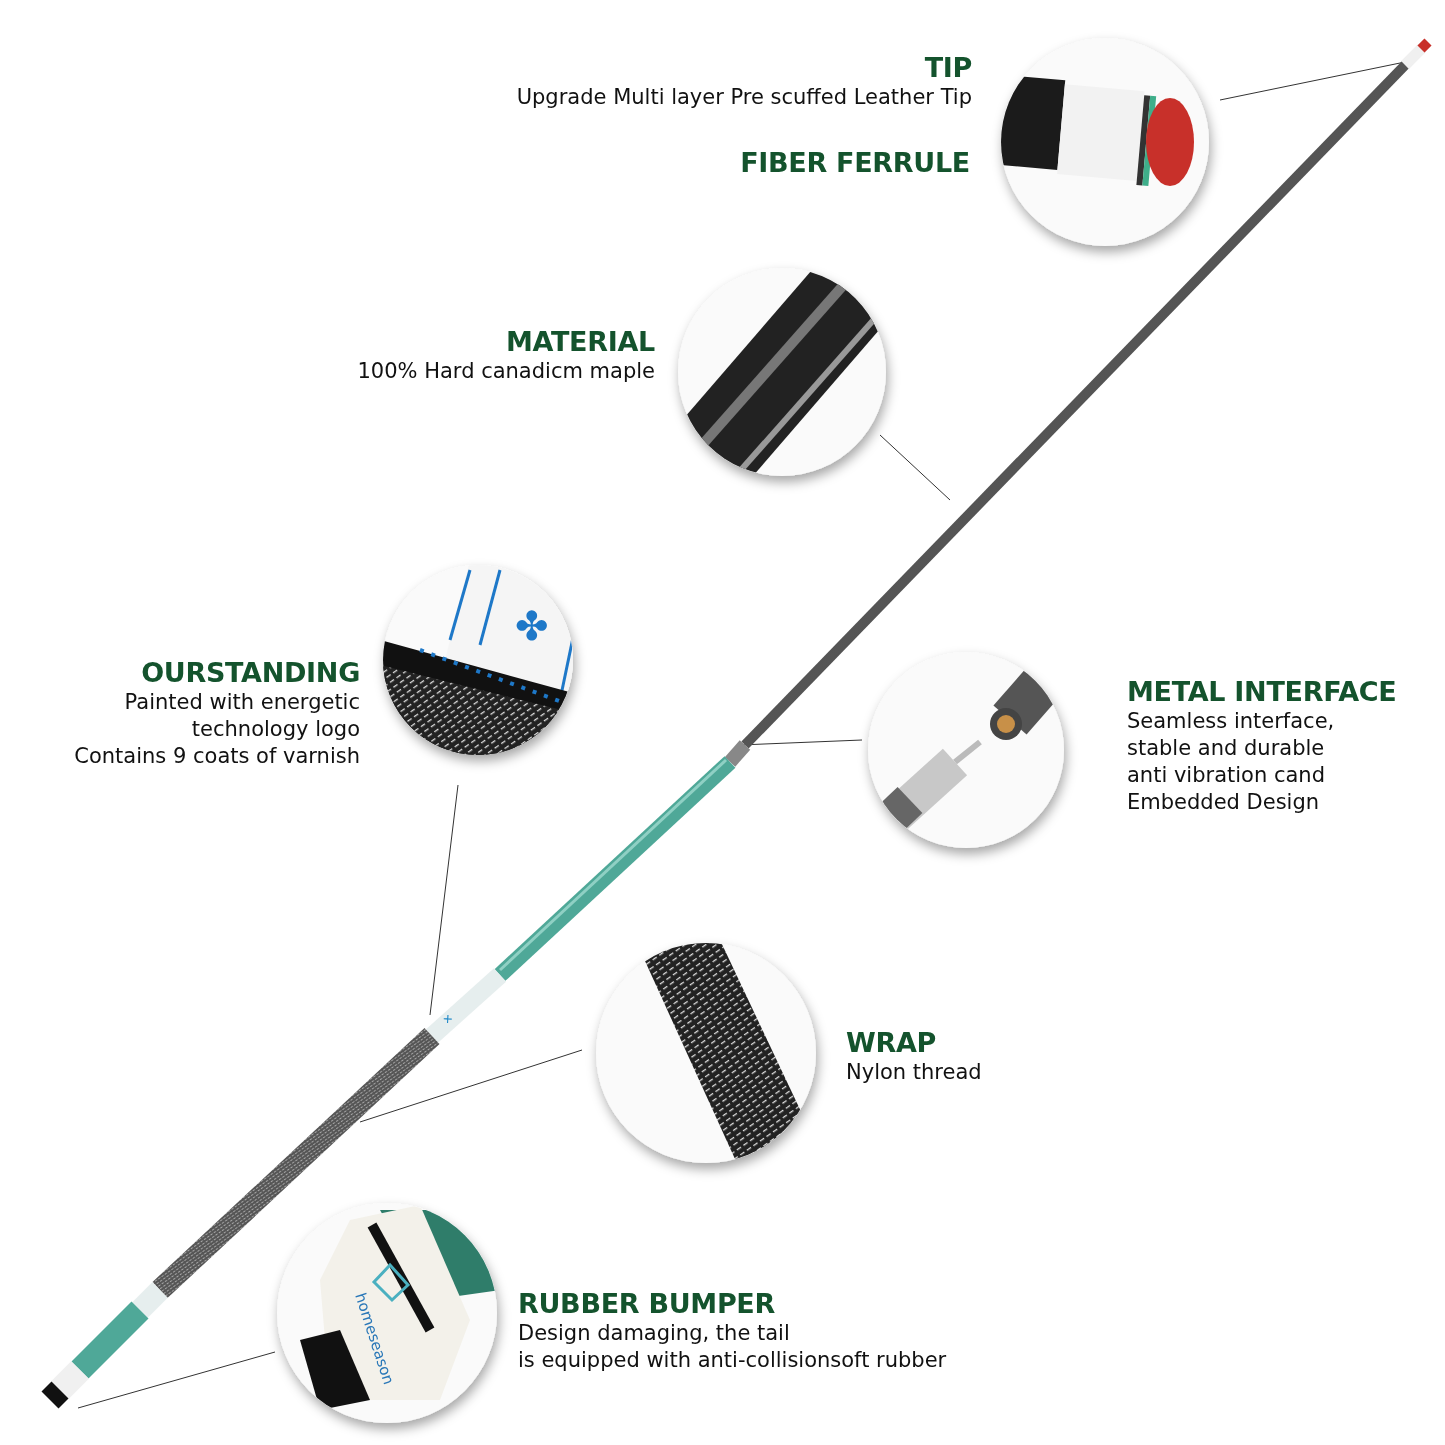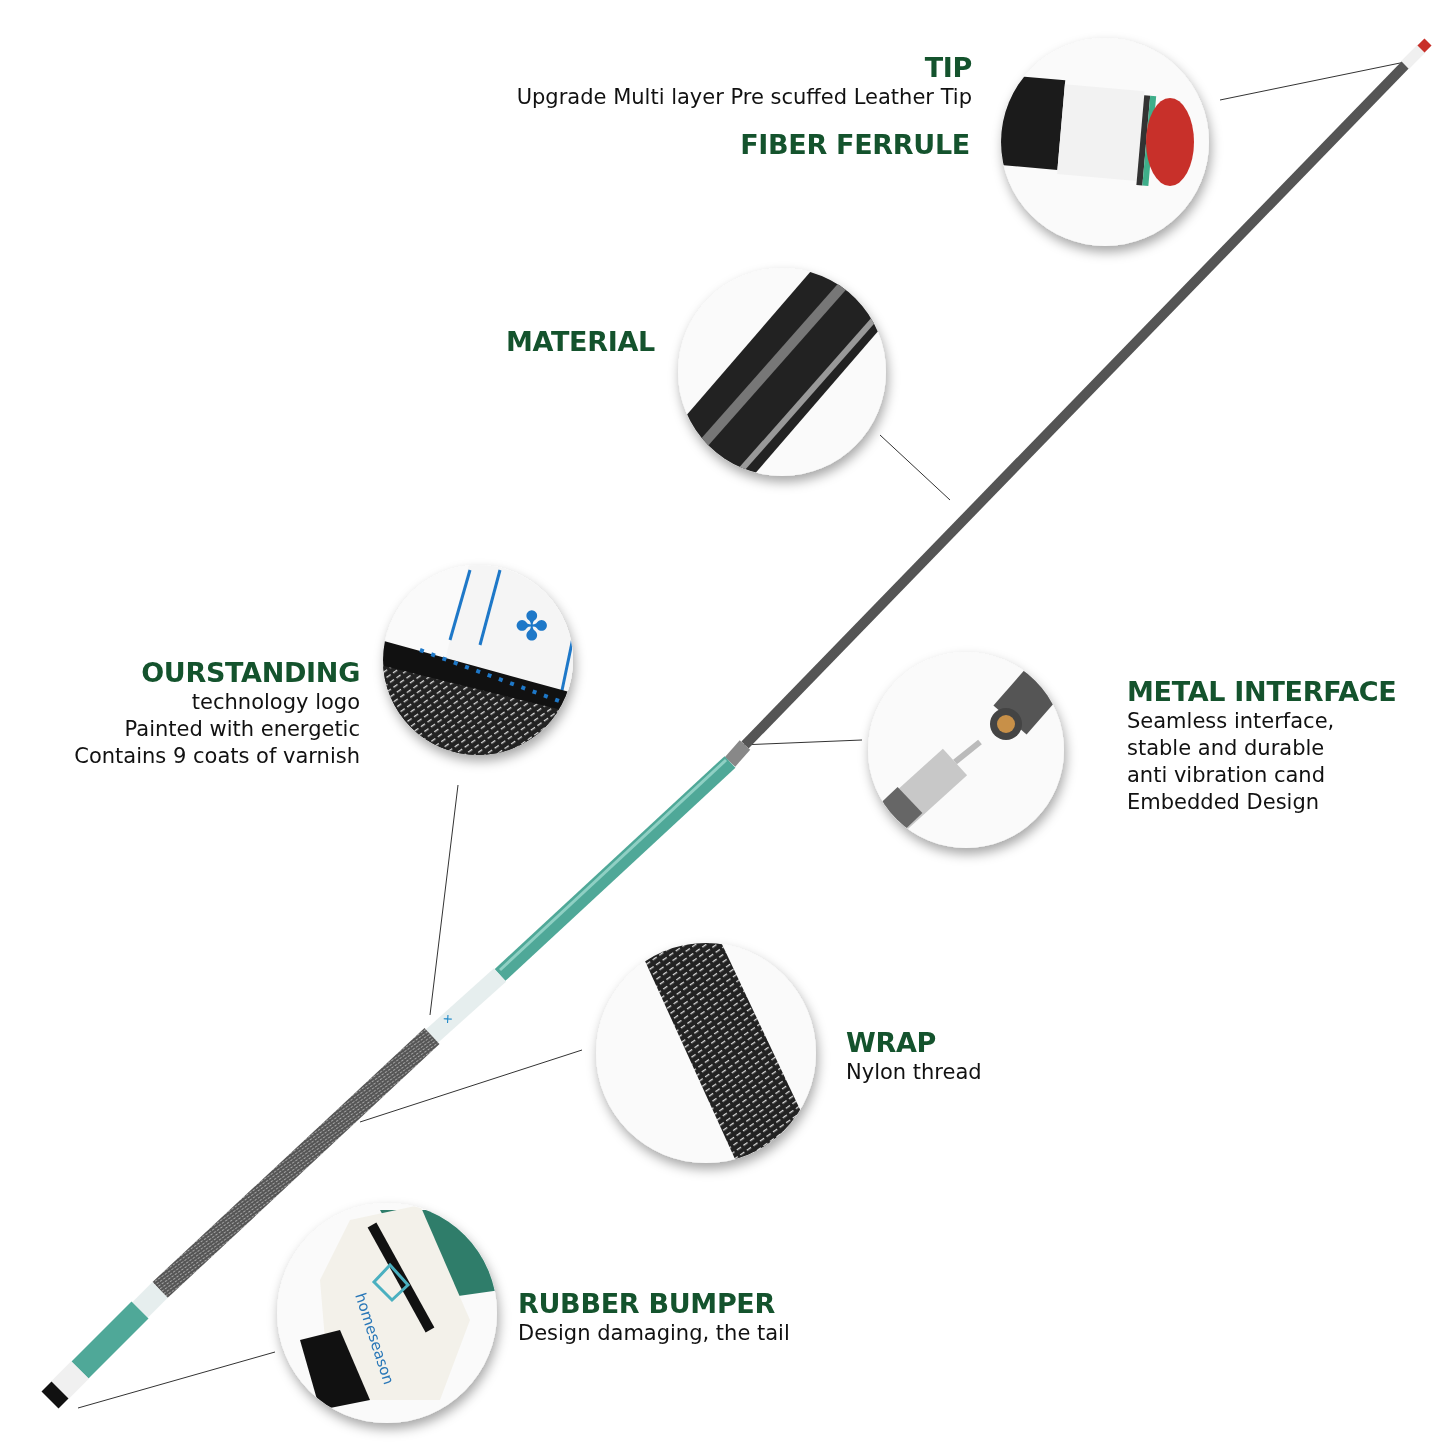--- a/index.html
+++ b/index.html
@@ -154,44 +154,46 @@
       <text x="355" y="1295" font-size="15" fill="#2a78b8" transform="rotate(72 355 1295)">homeseason</text>
     </g>
   </g>
 </svg>
 
 <div class="label right" style="left:440px; top:52px; width:532px;">
   <div class="title">TIP</div>
   <div class="desc">Upgrade Multi layer Pre scuffed Leather Tip</div>
 </div>
 
-<div class="label right" style="left:600px; top:129px; width:370px;">
+<div class="label right" style="left:600px; top:147px; width:370px;">
   <div class="title">FIBER FERRULE</div>
 </div>
 
 <div class="label right" style="left:300px; top:326px; width:355px;">
   <div class="title">MATERIAL</div>
+  <div class="desc">100% Hard canadicm maple</div>
 </div>
 
 <div class="label right" style="left:20px; top:624px; width:340px;margin-top:33px;">
   <div class="title">OURSTANDING</div>
+  <div class="desc">Painted with energetic</div>
   <div class="desc">technology logo</div>
-  <div class="desc">Painted with energetic</div>
   <div class="desc">Contains 9 coats of varnish</div>
 </div>
 
 <div class="label left" style="left:1127px; top:676px; width:300px;">
   <div class="title">METAL INTERFACE</div>
   <div class="desc">Seamless interface,</div>
   <div class="desc">stable and durable</div>
   <div class="desc">anti vibration cand</div>
   <div class="desc">Embedded Design</div>
 </div>
 
 <div class="label left" style="left:846px; top:1027px; width:250px;">
   <div class="title">WRAP</div>
   <div class="desc">Nylon thread</div>
 </div>
 
 <div class="label left" style="left:518px; top:1288px; width:520px;">
   <div class="title">RUBBER BUMPER</div>
   <div class="desc">Design damaging, the tail</div>
+  <div class="desc">is equipped with anti-collisionsoft rubber</div>
 </div>
 
 </body></html>

